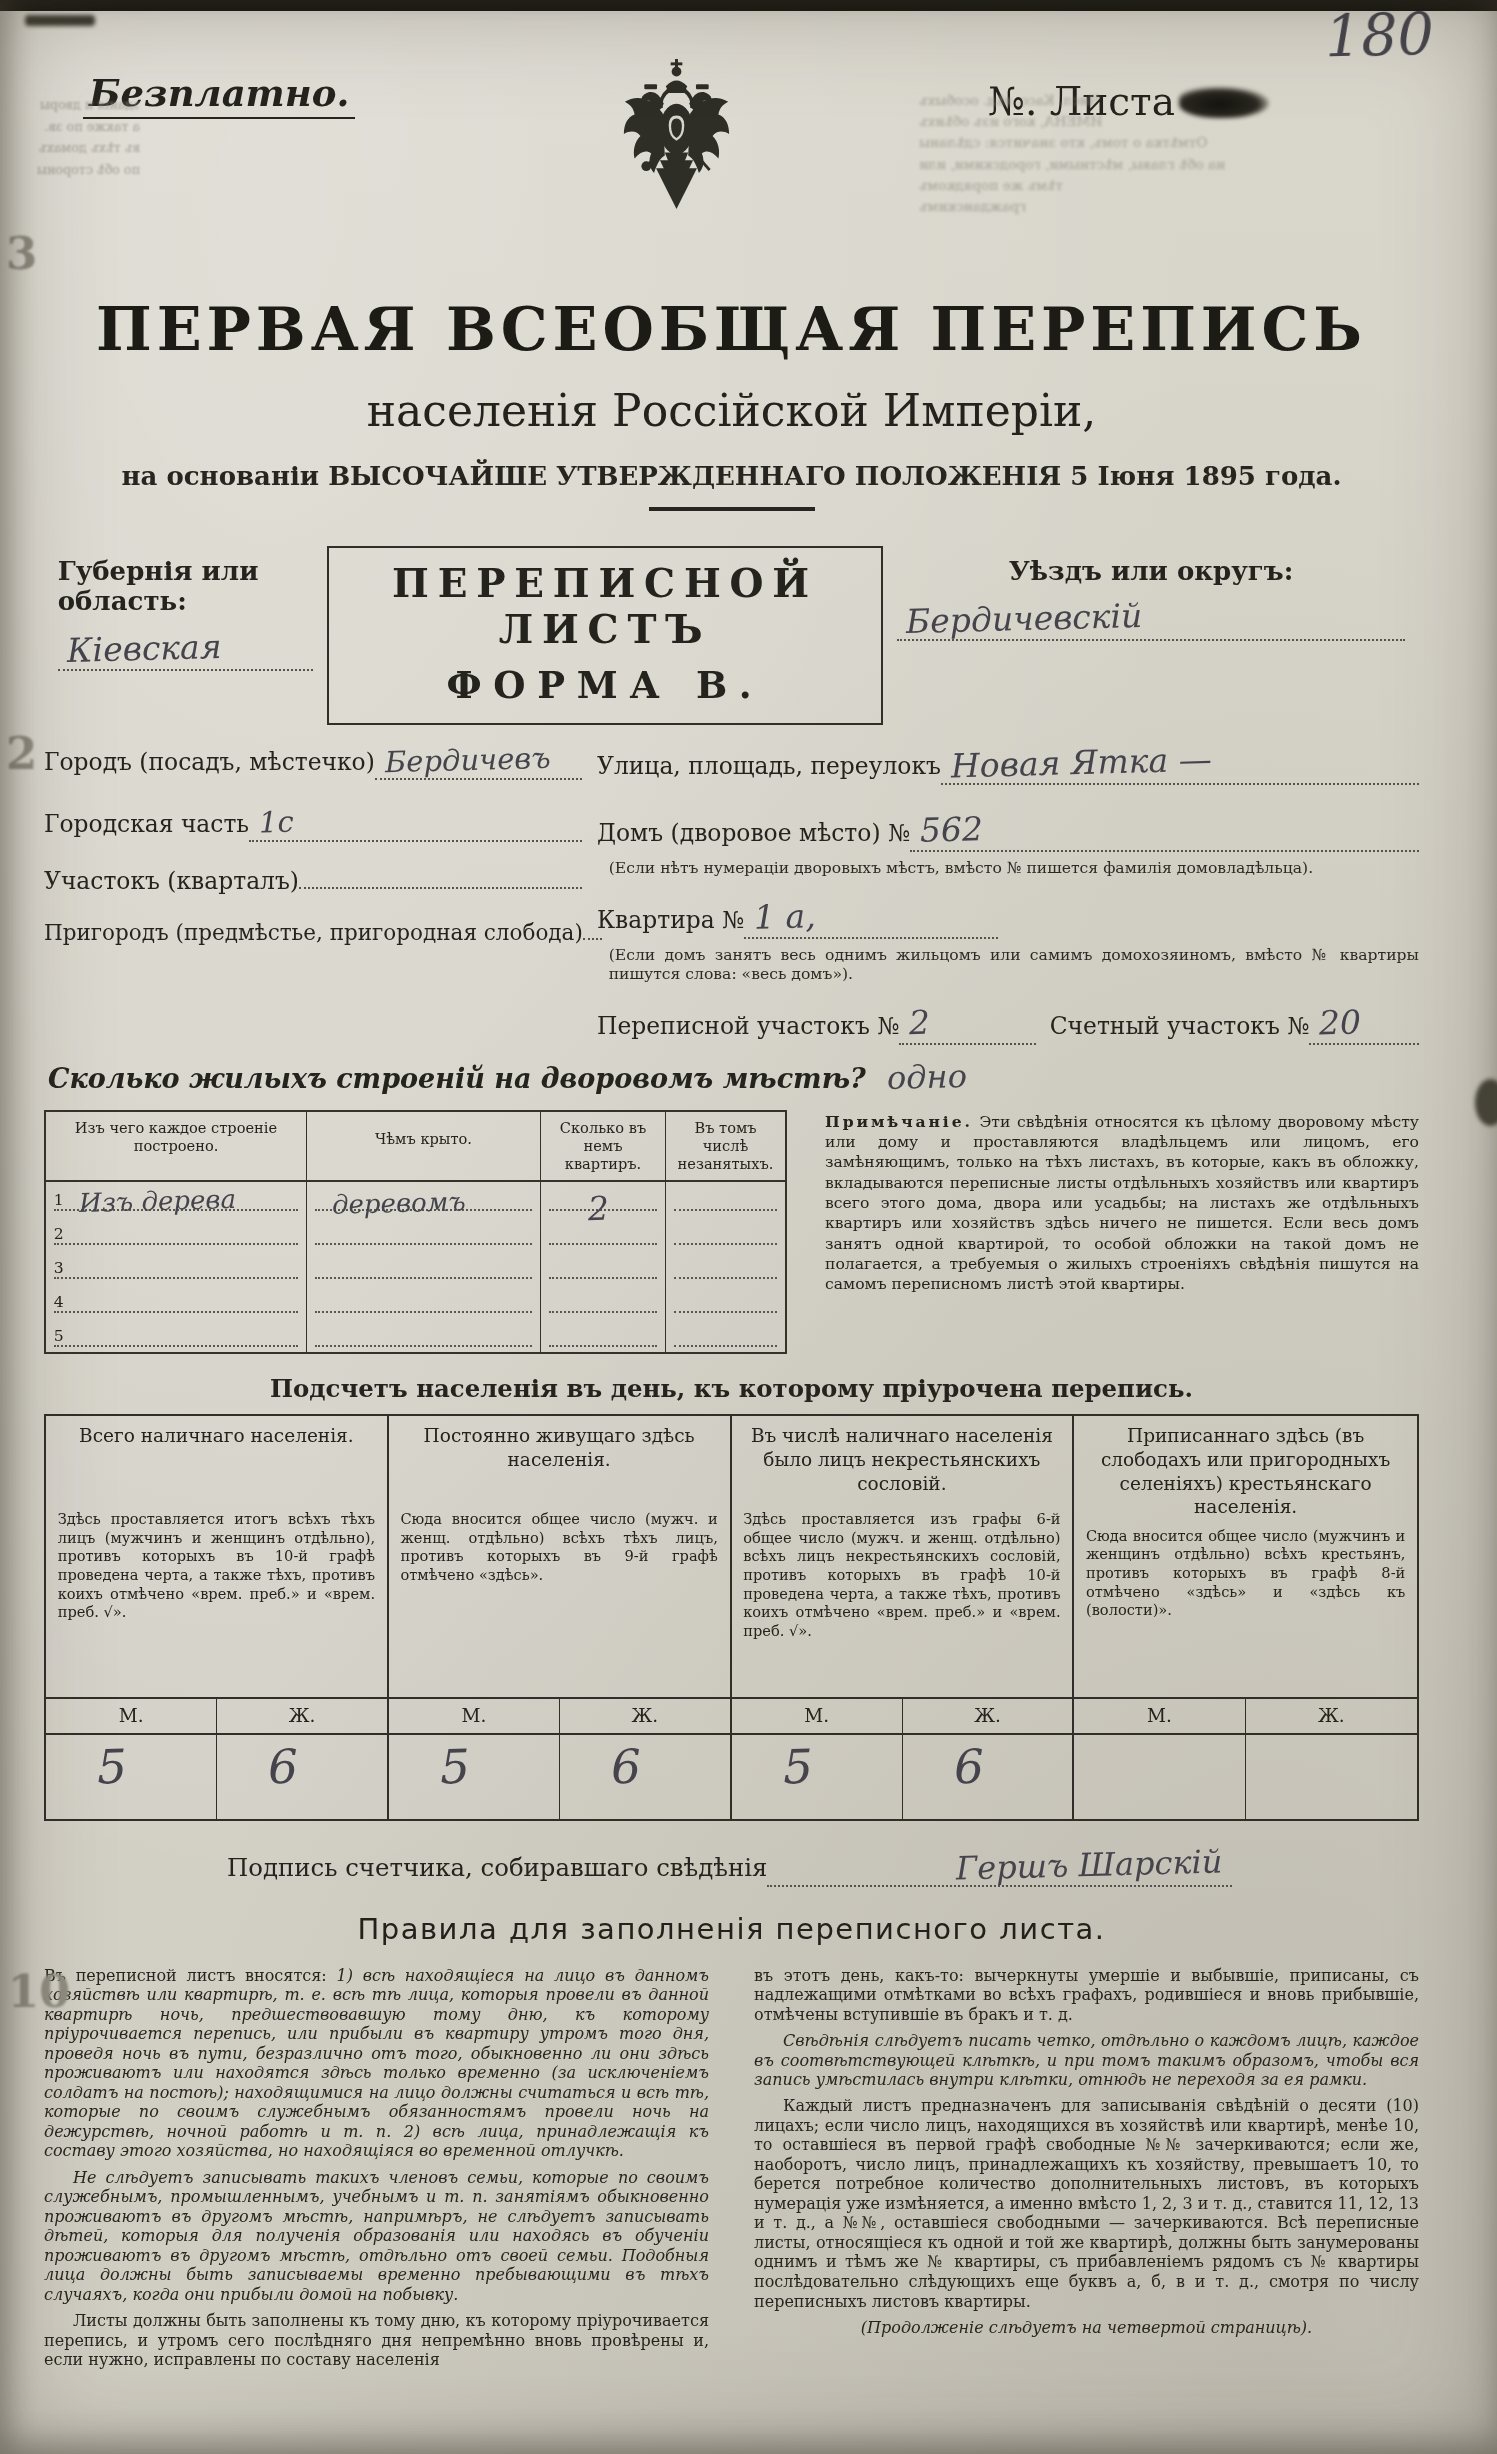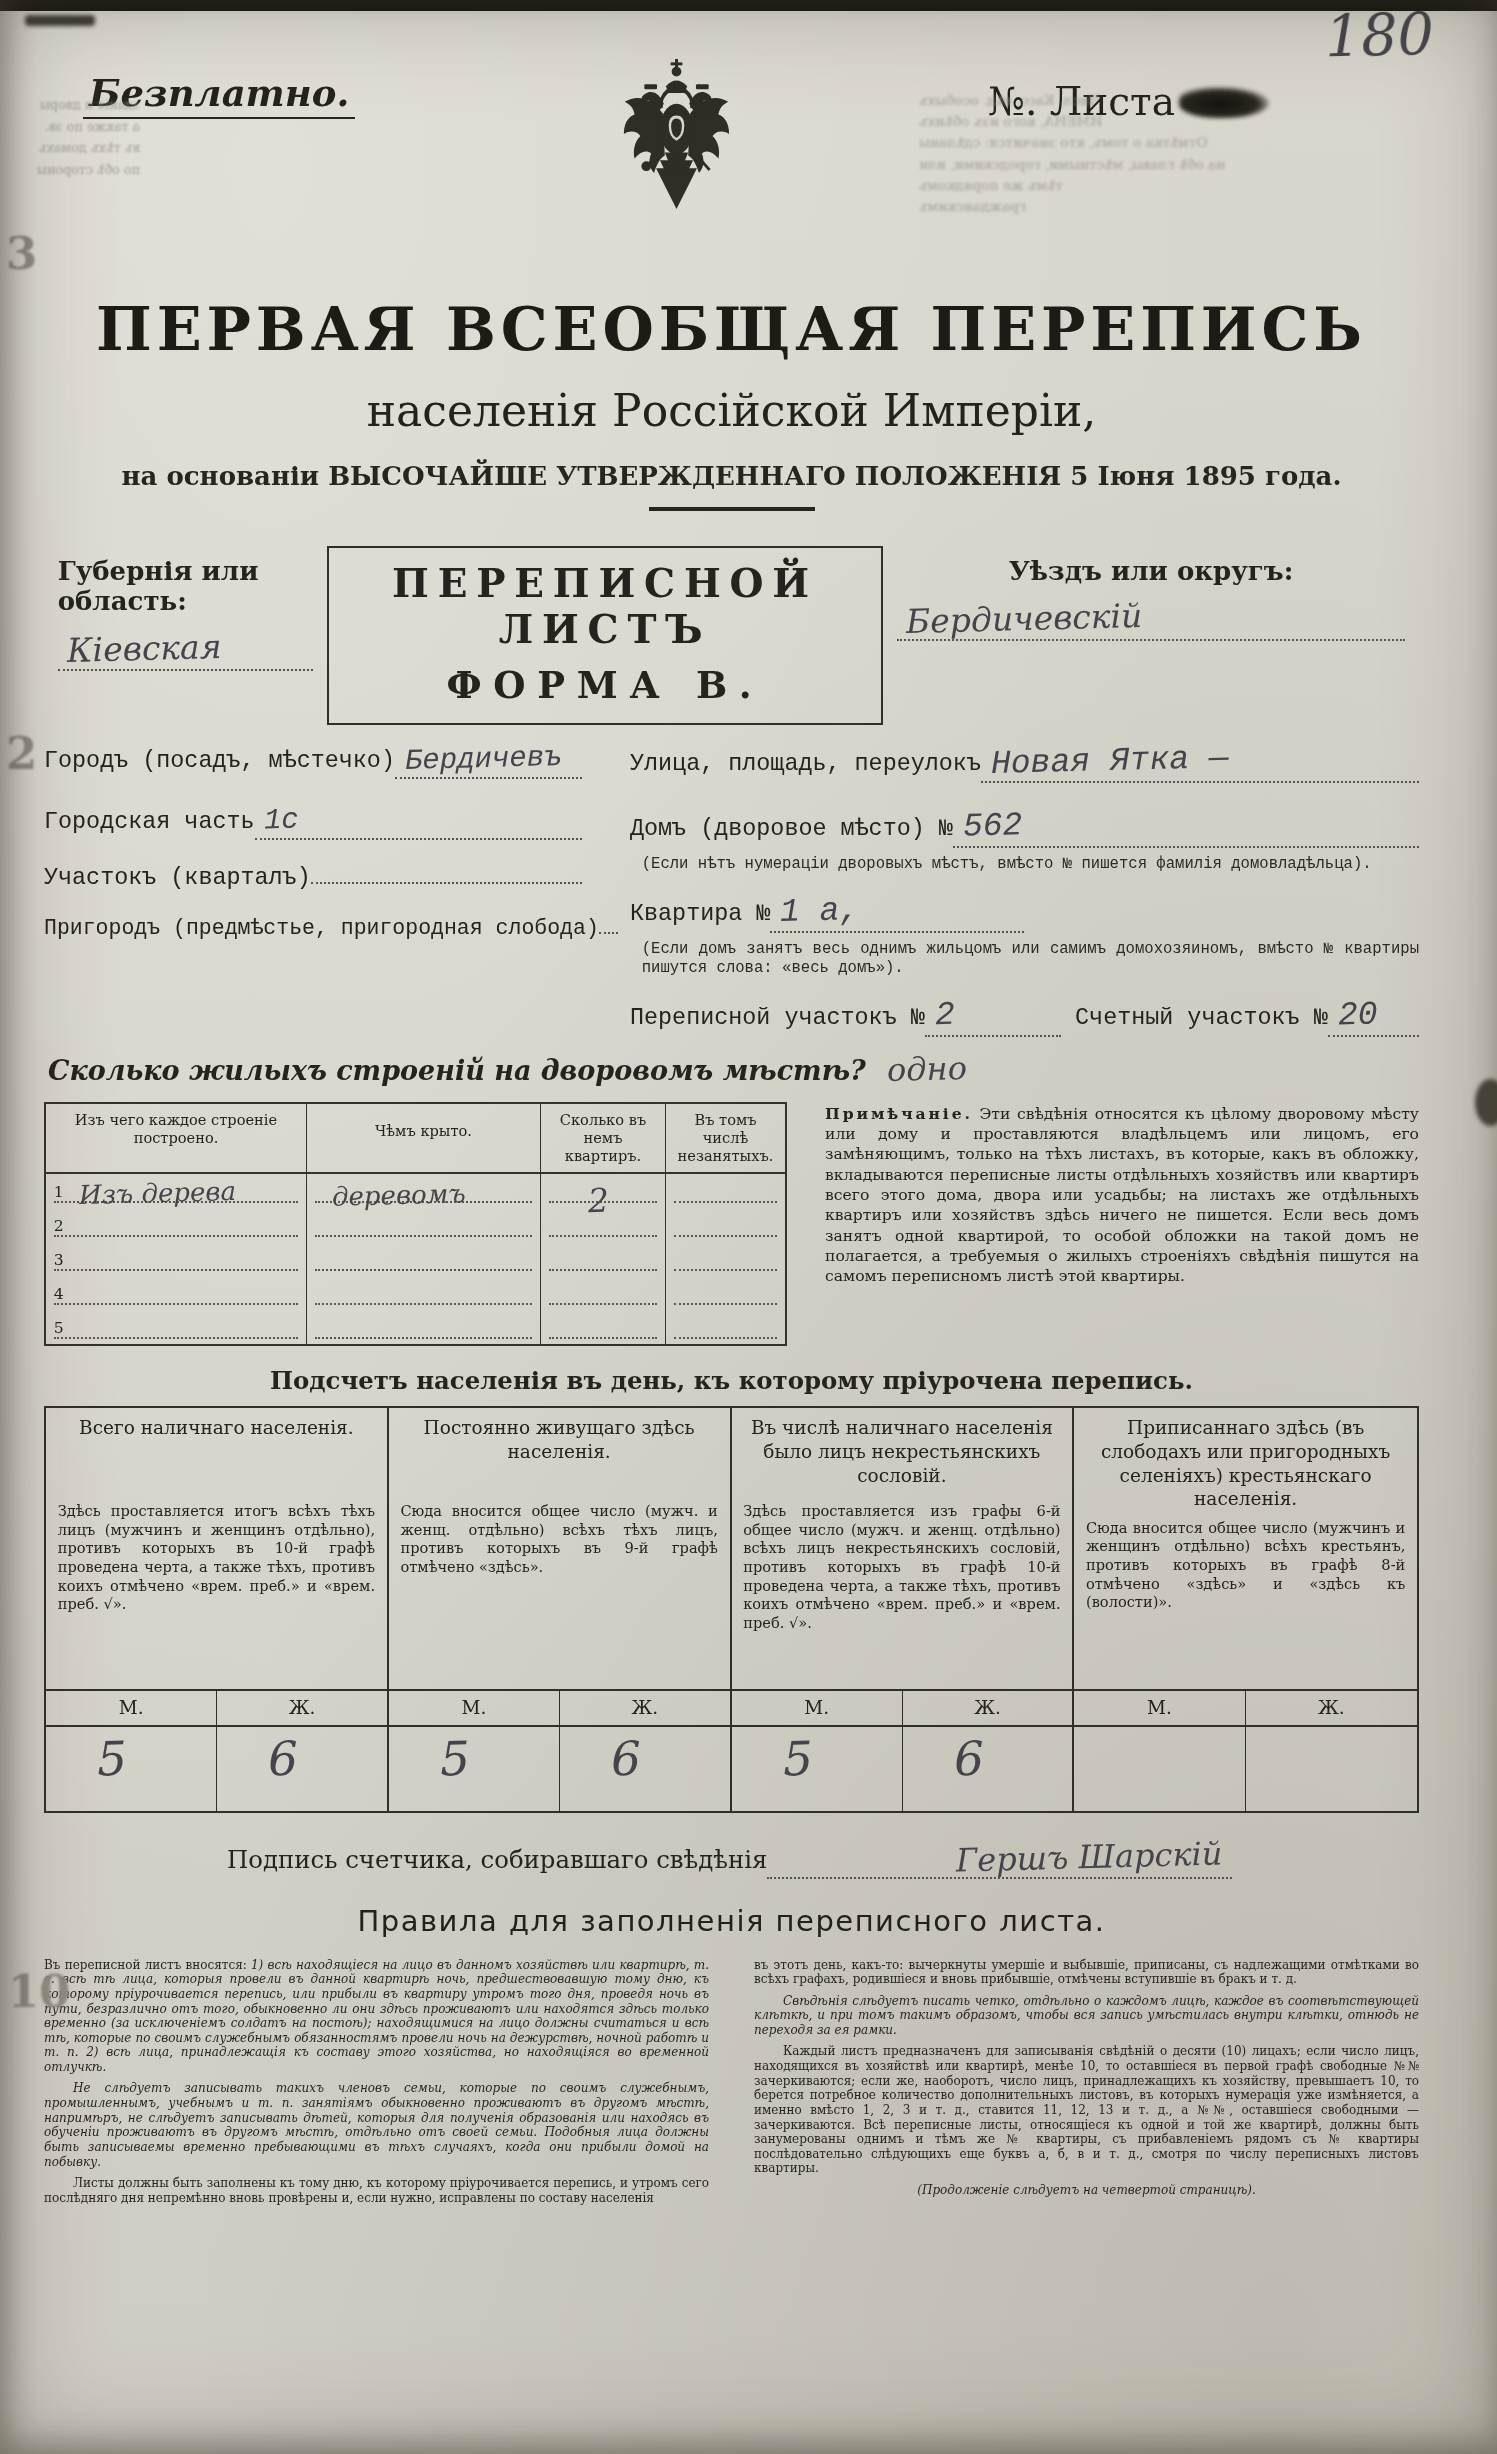--- a/index.html
+++ b/index.html
@@ -56,21 +56,21 @@
   .form-letter{font-size:37px;font-weight:bold;letter-spacing:11.7px;margin-top:11.7px;}
 
   .fline{flex:1;border-bottom:2px dotted #55524a;padding:0 9.8px 1px;white-space:nowrap;}
   .band .fline{display:block;margin-top:13.7px;}
 
   .hw{font-style:italic;color:#45444c;display:inline-block;transform:rotate(-1.5deg);}
   .hw-lg{font-size:33px;}
   .hw-md{font-size:29px;}
 
   
-  .fields{display:flex;gap:48px;margin-top:17.6px;font-family:Liberation Mono, monospace;}
+  .fields{display:flex;gap:15px;margin-top:17.6px;}
   .fcol-left{width:538px;}
   .fcol-right{flex:1;}
   .frow{display:flex;align-items:baseline;margin-bottom:25px;}
   .flabel{font-size:23.4px;white-space:nowrap;}
   .fnote{font-size:15.6px;line-height:1.18;text-align:justify;margin:-17.6px 0 19.5px 11.7px;color:#2b2a24;}
 
   
   .qrow{display:flex;align-items:baseline;margin:3.9px 0 0 3.9px;}
   .qtext{font-size:27px;font-style:italic;font-weight:bold;}
   .qans{margin-left:21.5px;font-size:32px;}
@@ -111,21 +111,21 @@
 
   
   .sigrow{display:flex;align-items:baseline;margin:25px 0 0 183px;width:1005px;text-align:right;}
   .sigrow .flabel{font-size:24.4px;}
   .sigrow .hw{font-size:32px;}
 
   
   .rheading{margin-top:25px;text-align:center;font-family:"DejaVu Sans","Liberation Sans",sans-serif;
             font-weight:normal;font-size:29px;letter-spacing:1.5px;color:#22211b;}
   .rcols{display:flex;gap:45px;margin-top:19.5px;}
-  .rcol{flex:1;font-size:12px;line-height:1.22;text-align:justify;color:#26251f;}
+  .rcol{flex:1;font-size:16px;line-height:1.22;text-align:justify;color:#26251f;}
   .rcol p{margin:0 0 6.8px;text-indent:29px;}
   .rcol p.noindent{text-indent:0;}
   .rcol p.ital{font-style:italic;}
   .rcol p.center{text-align:center;text-indent:0;font-style:italic;}
 </style>
 </head>
 <body>
 
 <div class="page">
   <div class="top-strip"></div>

